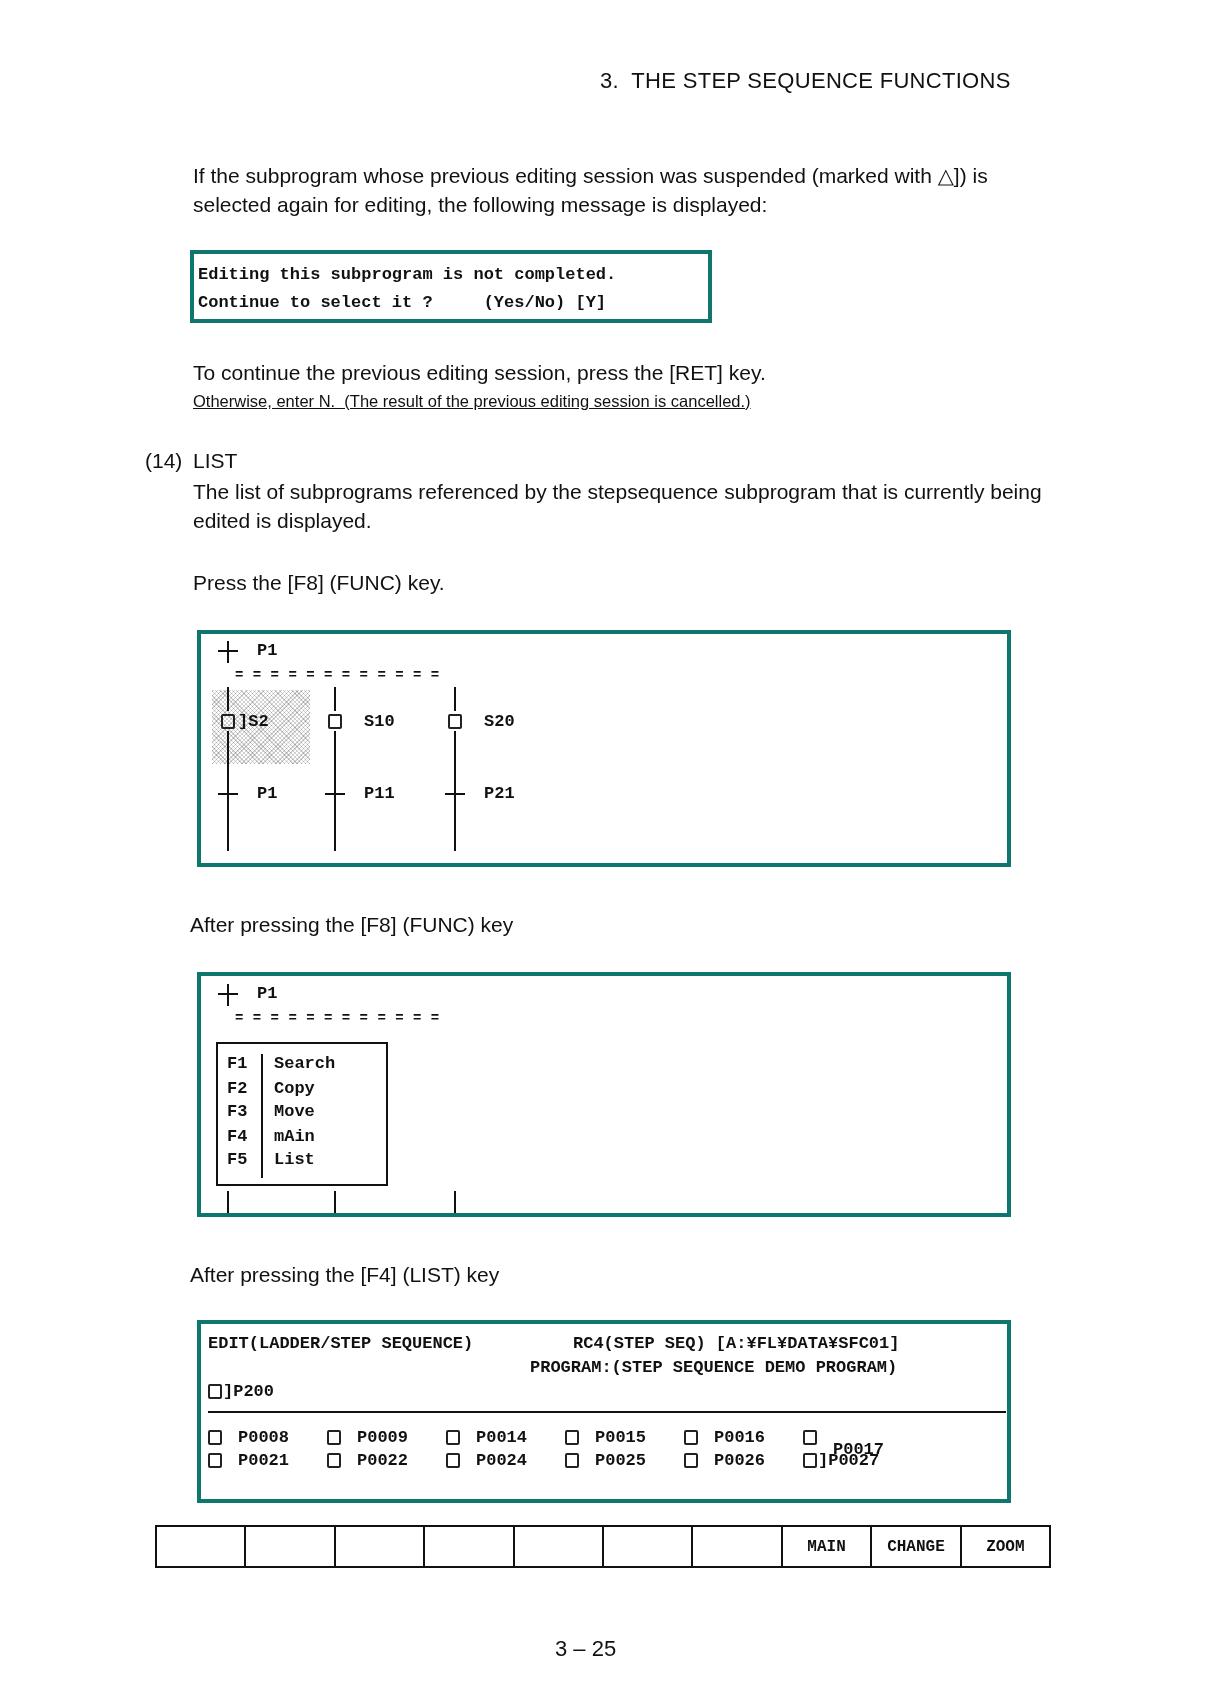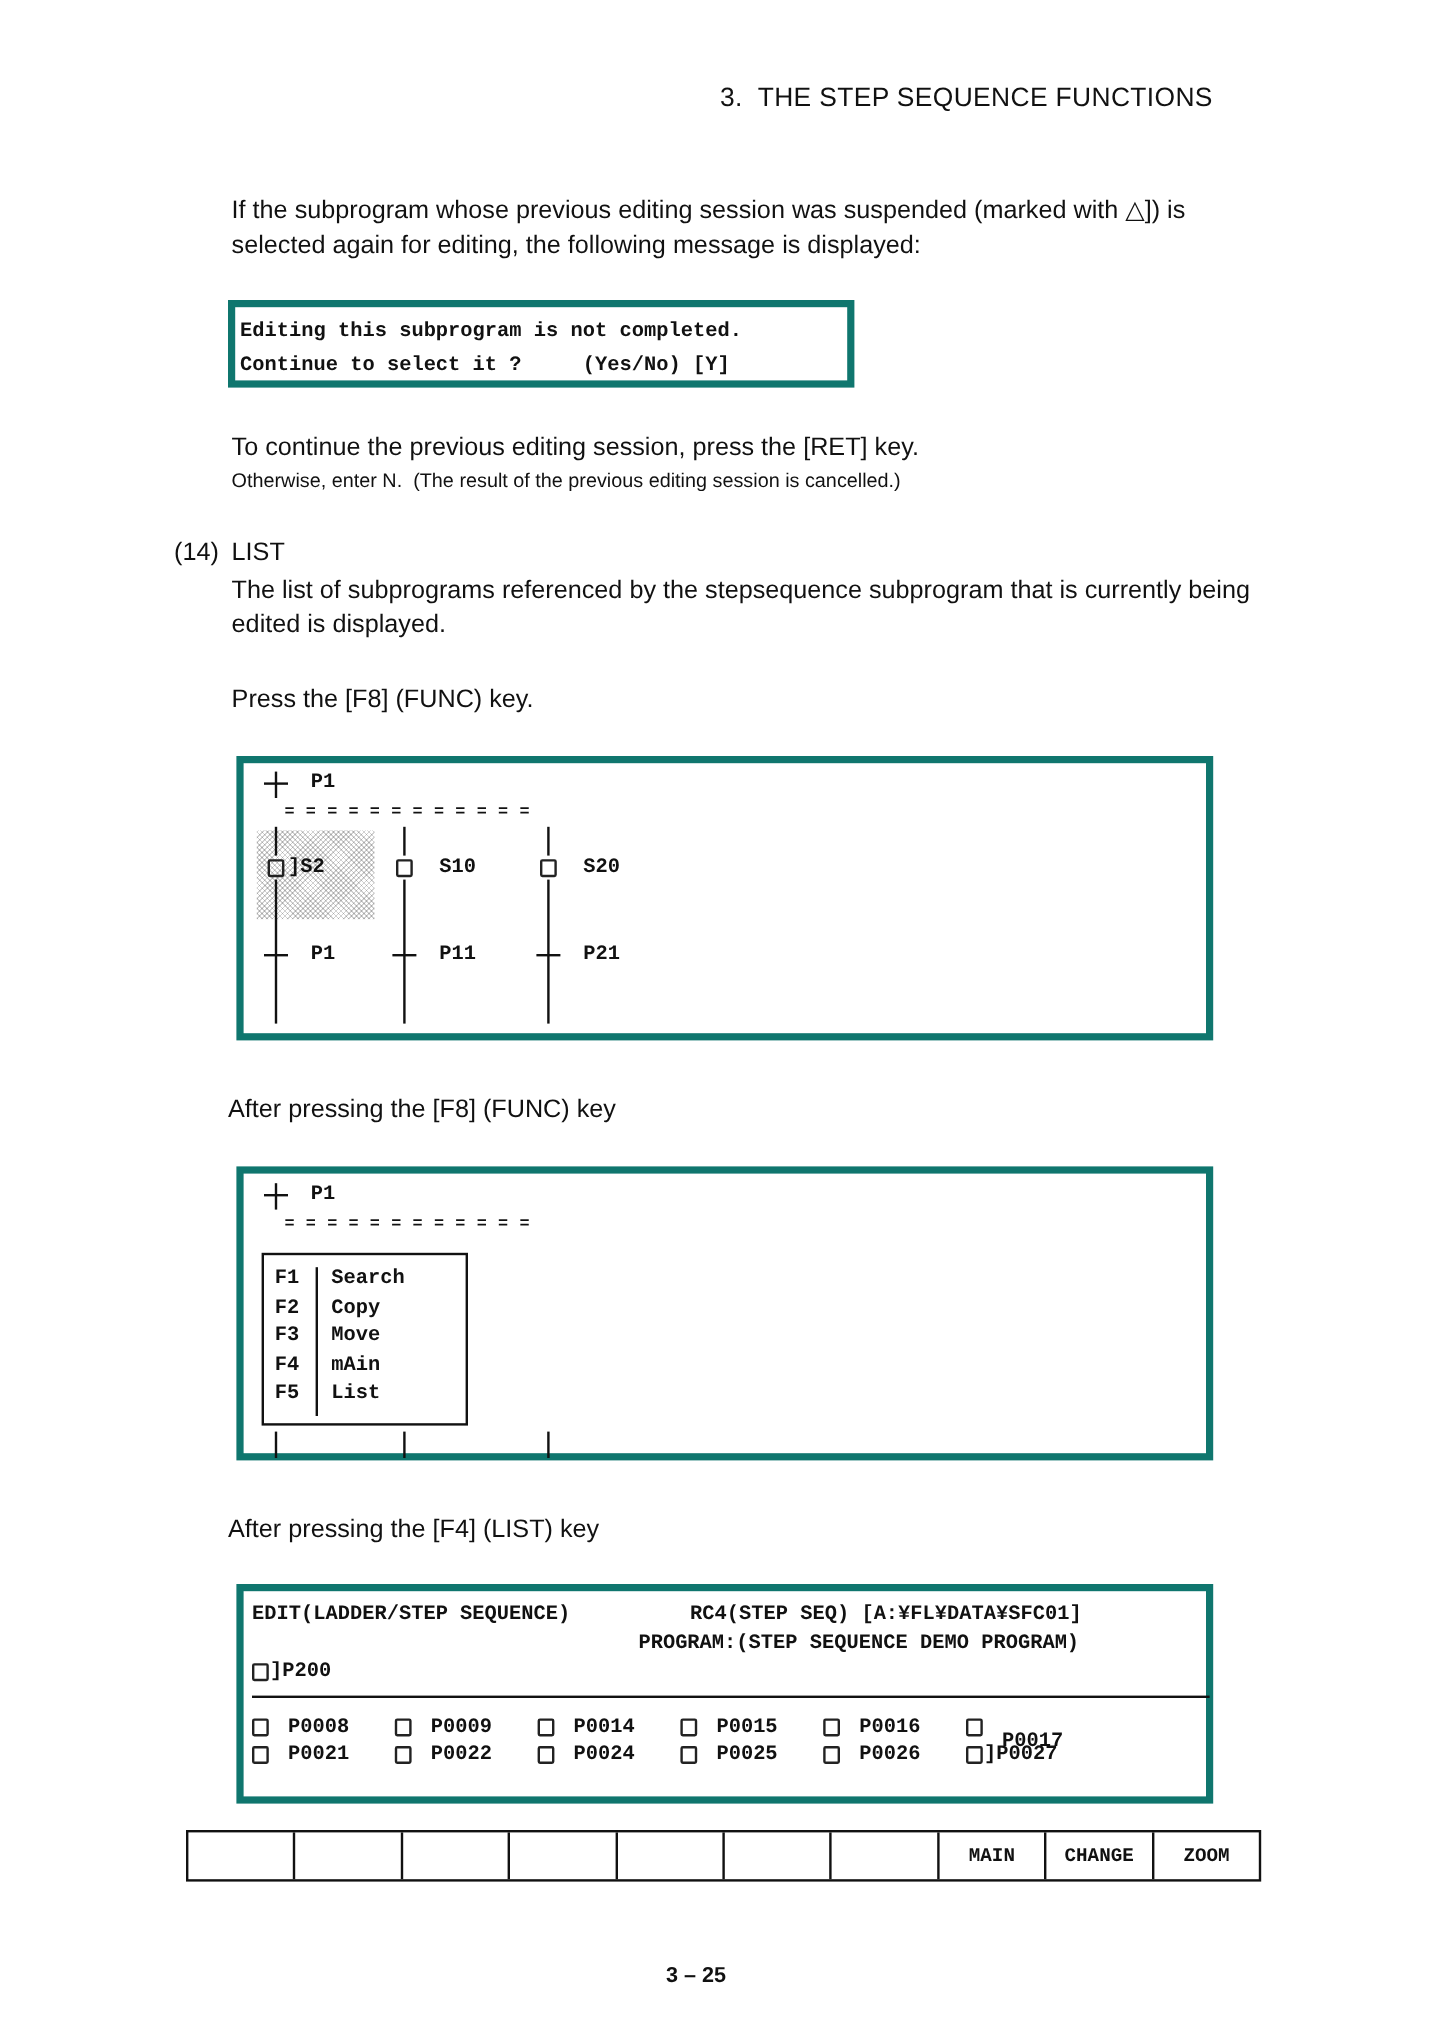--- a/index.html
+++ b/index.html
@@ -4,21 +4,21 @@
 <style>
   html, body { margin:0; padding:0; background:#fff; }
   body { width:1206px; height:1694px; position:relative; overflow:hidden; color:#111; }
   .sans { font-family:"Liberation Sans", sans-serif; }
   .mono { font-family:"Liberation Mono", "DejaVu Sans Mono", monospace; font-weight:bold; }
   .abs { position:absolute; white-space:pre; }
 
   #chapter-header { left:600px; top:68px; font-size:22px; letter-spacing:0.3px; }
   .body-text { font-size:21px; line-height:29px; }
 
-  .box { position:absolute; border:6px solid #0f766e; box-sizing:border-box; }
+  .box { position:absolute; border:4px solid #0f766e; box-sizing:border-box; }
 
   #msg-box { left:190px; top:250px; width:522px; height:73px; }
   #msg-box .mono { font-size:17px; }
 
   
   .screen { left:197px; width:814px; }
   #screen1 { top:630px; height:237px; }
   #screen2 { top:972px; height:245px; }
   #screen3 { top:1320px; height:183px; }
 
@@ -34,37 +34,37 @@
   #func-menu { position:absolute; left:15px; top:66px; width:172px; height:144px; border:2px solid #111; box-sizing:border-box; }
   #func-menu .sep { position:absolute; left:43px; top:10px; width:2px; height:124px; background:#111; }
   .menu-row { position:absolute; left:0; width:160px; height:23px; font-size:17px; }
   .menu-row .key { position:absolute; left:9px; }
   .menu-row .cmd { position:absolute; left:56px; }
 
   #fkey-bar { position:absolute; left:155px; top:1525px; width:896px; height:43px; border:2px solid #111; box-sizing:border-box; display:flex; }
   .fkey { flex:1; border-right:2px solid #111; display:flex; align-items:center; justify-content:center; font-size:16px; }
   .fkey:last-child { border-right:none; }
 
-  #page-number { left:555px; top:1636px; font-size:18px;font-weight:bold; }
+  #page-number { left:555px; top:1636px; font-size:22px; }
 </style>
 </head>
 <body>
 
 <div id="chapter-header" class="abs sans">3.  THE STEP SEQUENCE FUNCTIONS</div>
 
 <div class="abs sans body-text" style="left:193px; top:161px;">If the subprogram whose previous editing session was suspended (marked with △]) is</div>
 <div class="abs sans body-text" style="left:193px; top:190px;">selected again for editing, the following message is displayed:</div>
 
 <div id="msg-box" class="box">
   <div class="abs mono" style="left:4px; top:11px;">Editing this subprogram is not completed.</div>
   <div class="abs mono" style="left:4px; top:39px;">Continue to select it ?     (Yes/No) [Y]</div>
 </div>
 
 <div class="abs sans body-text" style="left:193px; top:358px;">To continue the previous editing session, press the [RET] key.</div>
-<div class="abs sans body-text" style="left:193px; top:387px; font-size:16.5px;">Otherwise, enter N.  (The result of the previous editing session is cancelled.)</div>
+<div class="abs sans body-text" style="left:193px; top:387px; font-size:16.5px;text-decoration:underline;">Otherwise, enter N.  (The result of the previous editing session is cancelled.)</div>
 
 <div class="abs sans body-text" style="left:145px; top:446px;">(14)</div>
 <div class="abs sans body-text" style="left:193px; top:446px;">LIST</div>
 <div class="abs sans body-text" style="left:193px; top:477px;">The list of subprograms referenced by the stepsequence subprogram that is currently being</div>
 <div class="abs sans body-text" style="left:193px; top:506px;">edited is displayed.</div>
 <div class="abs sans body-text" style="left:193px; top:568px;">Press the [F8] (FUNC) key.</div>
 
 <div id="screen1" class="box screen">
 
   <div class="vline" style="left:26px; top:7px; height:22px;"></div>

